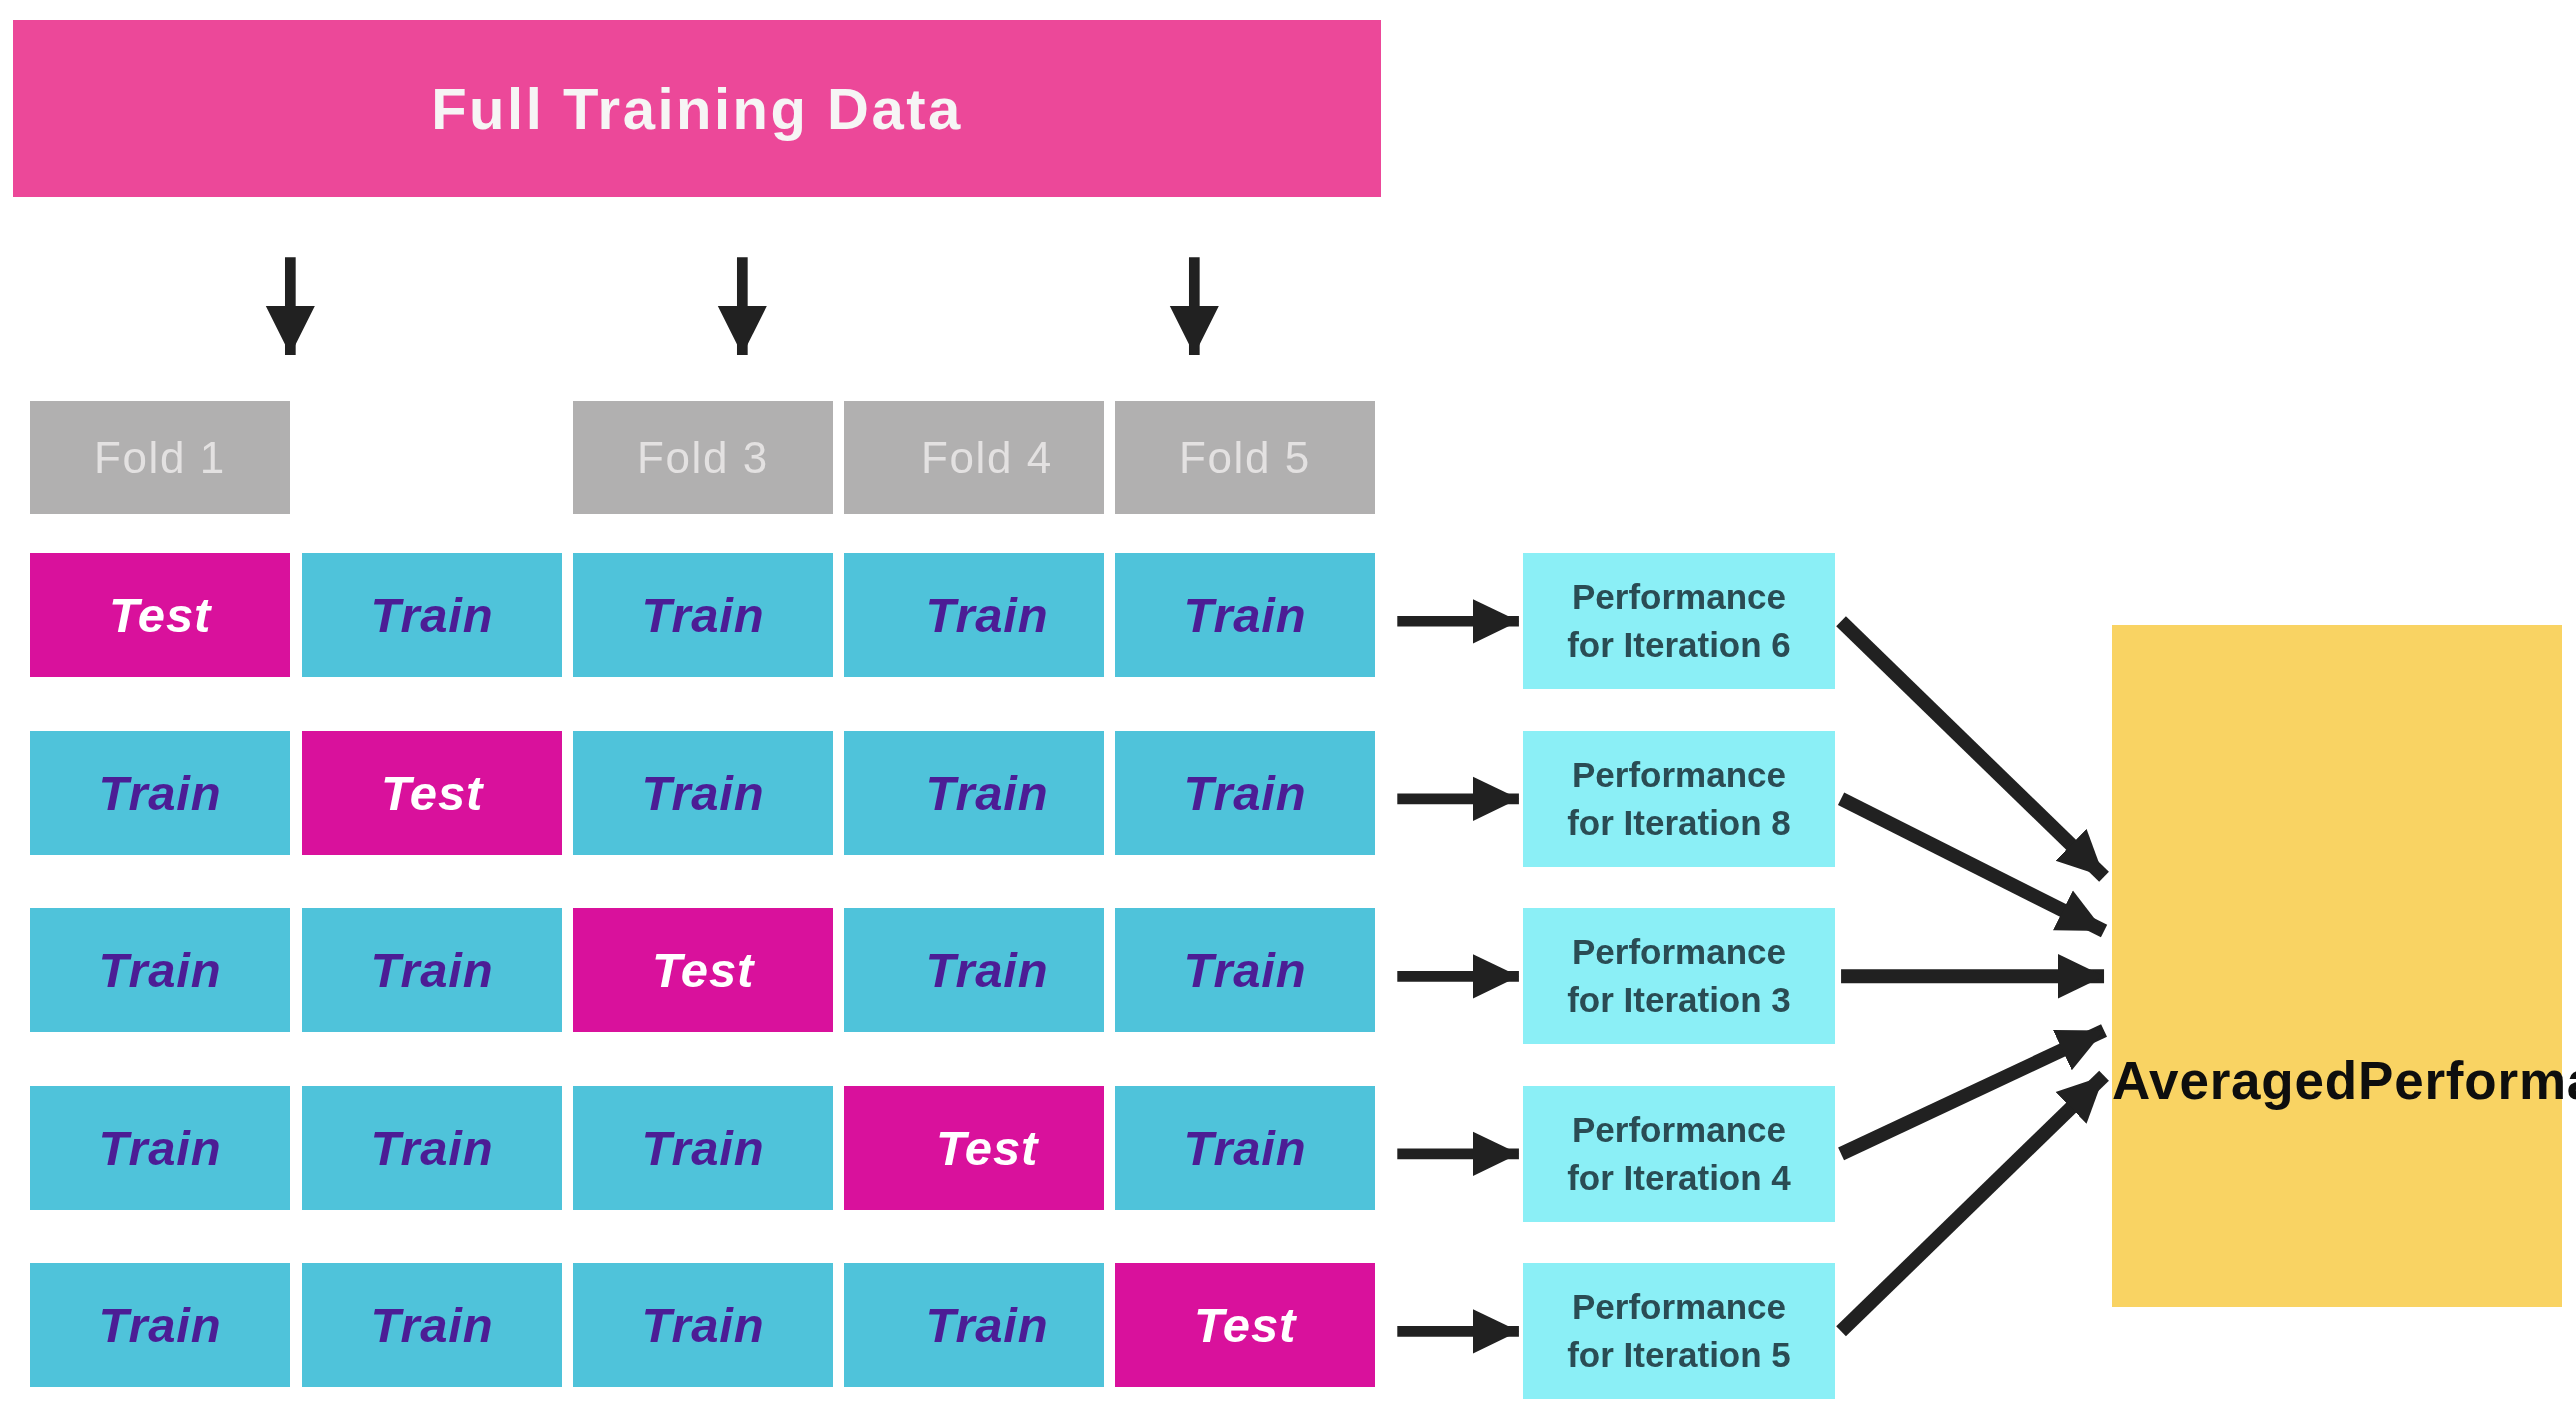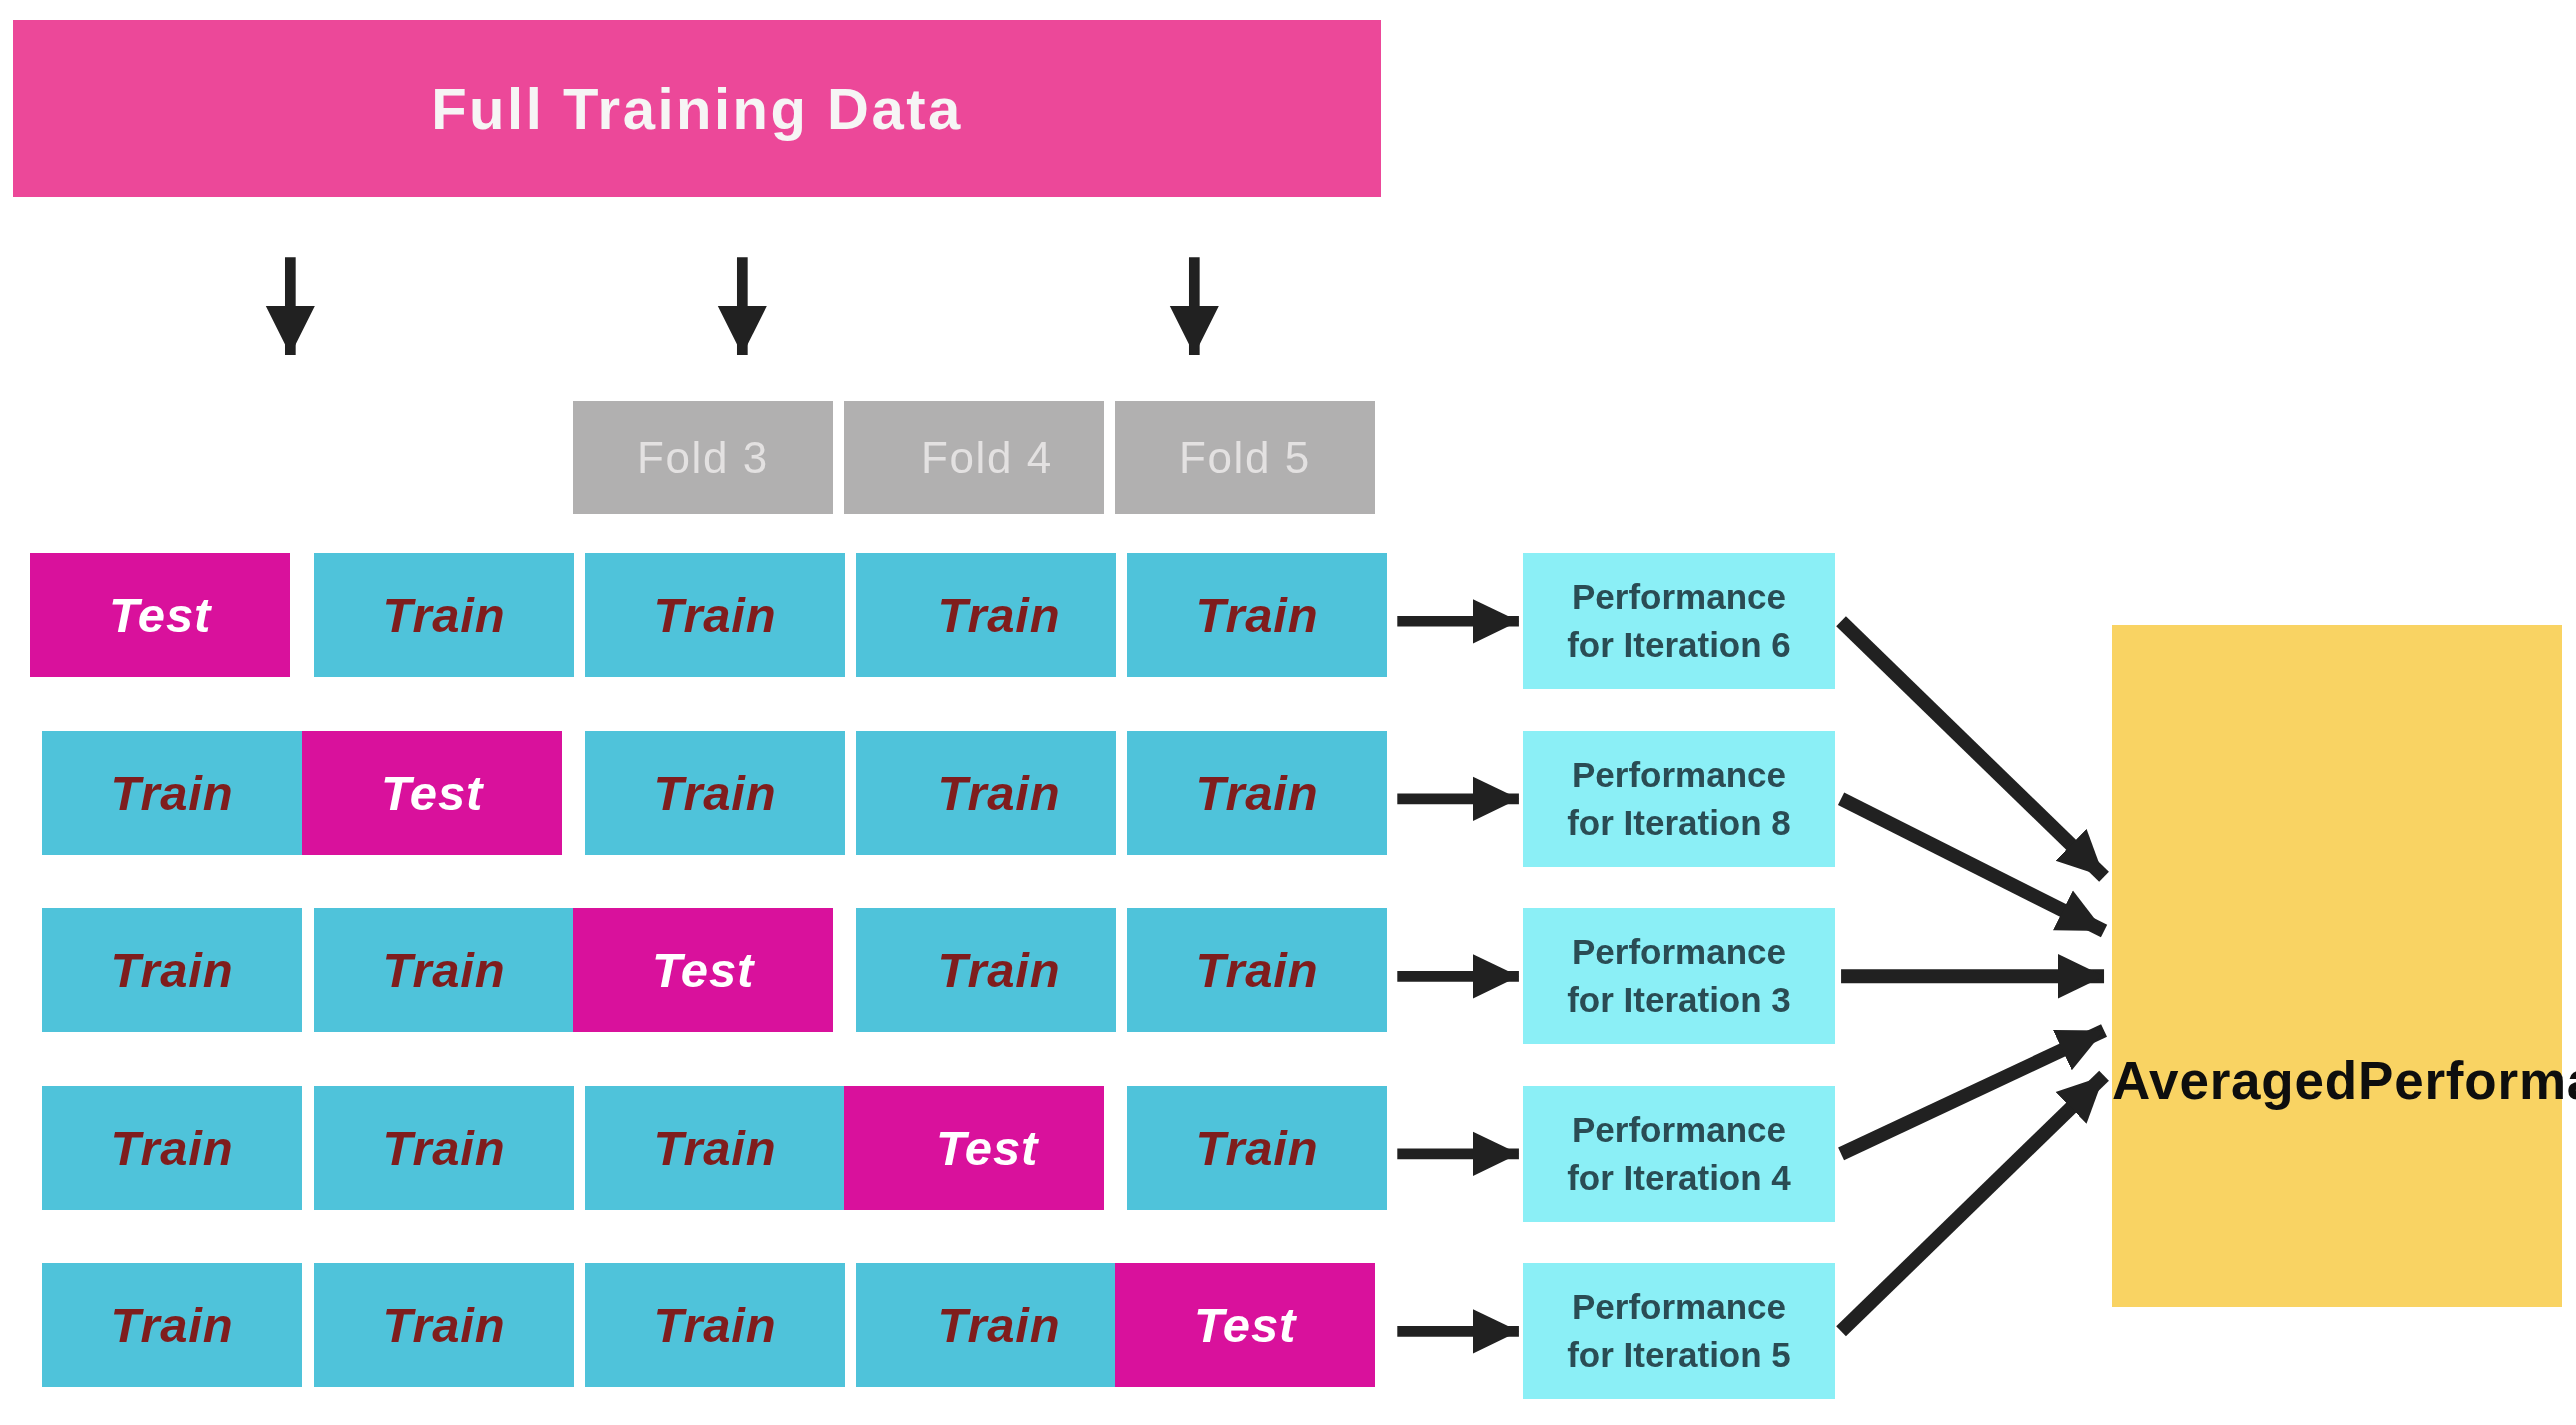--- a/index.html
+++ b/index.html
@@ -24,21 +24,21 @@
     top:401px;height:113px;width:260px;
     background:#B1B0B0;color:#E3E1E1;
     font-size:44px;font-weight:normal;letter-spacing:1.6px;
   }
 
   
   .cell{
     height:124px;width:260px;
     font-size:49px;font-weight:bold;letter-spacing:0.8px;font-style:italic;
   }
-  .cell.train{background:#4FC3DA;color:#7f1d1d;margin-left:12px;}
+  .cell.train{background:#4FC3DA;color:#4c1d95;}
   .cell.test{background:#D9119C;color:#FFFFFF;}
 
   
   .c1{left:30px;} .c2{left:302px;} .c3{left:573px;} .c4{left:844px;padding-left:26px;} .c5{left:1115px;}
   
   .r1{top:553px;} .r2{top:731px;} .r3{top:908px;} .r4{top:1086px;} .r5{top:1263px;}
 
   
   .perf{
     left:1523px;width:312px;height:136px;
@@ -87,20 +87,21 @@
 
     <line class="arrow-stroke thick" x1="2240" y1="756" x2="2560" y2="1067" marker-end="url(#head)"></line>
     <line class="arrow-stroke thick" x1="2240" y1="972" x2="2560" y2="1133" marker-end="url(#head)"></line>
     <line class="arrow-stroke thick" x1="2240" y1="1188" x2="2560" y2="1188" marker-end="url(#head)"></line>
     <line class="arrow-stroke thick" x1="2240" y1="1404" x2="2560" y2="1254" marker-end="url(#head)"></line>
     <line class="arrow-stroke thick" x1="2240" y1="1620" x2="2560" y2="1309" marker-end="url(#head)"></line>
   </svg>
 
   <div class="box top-bar">Full Training Data</div>
 
+  <div class="box fold c1">Fold 1</div>
   <div class="box fold c3">Fold 3</div>
   <div class="box fold c4">Fold 4</div>
   <div class="box fold c5">Fold 5</div>
 
   <div class="box cell test  r1 c1">Test</div>
   <div class="box cell train r1 c2">Train</div>
   <div class="box cell train r1 c3">Train</div>
   <div class="box cell train r1 c4">Train</div>
   <div class="box cell train r1 c5">Train</div>
 

